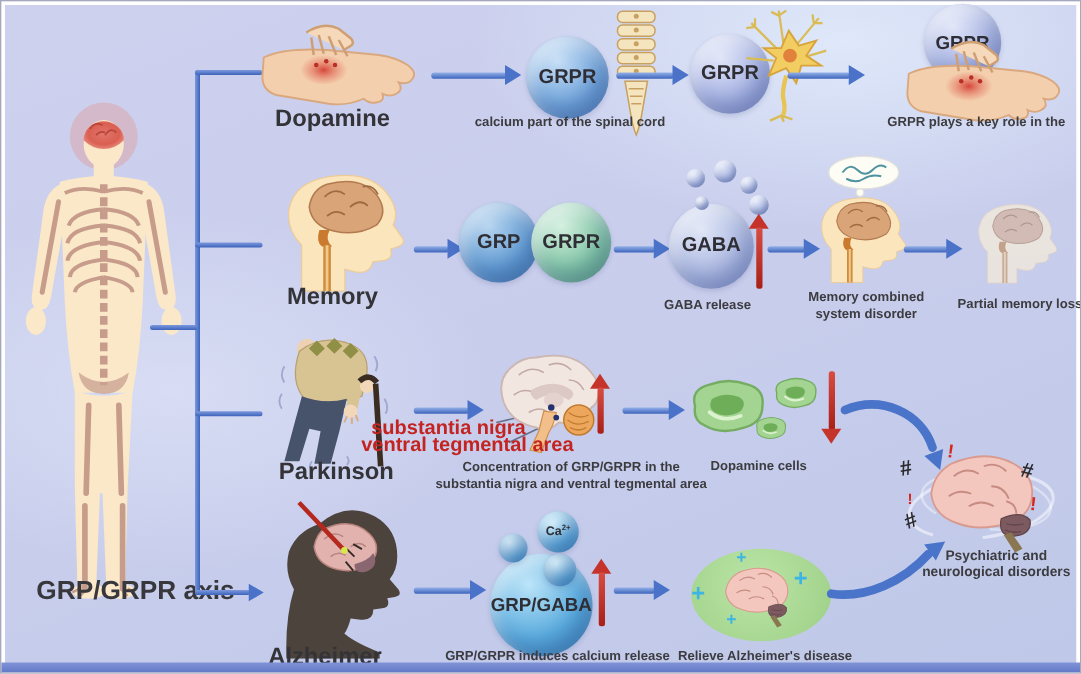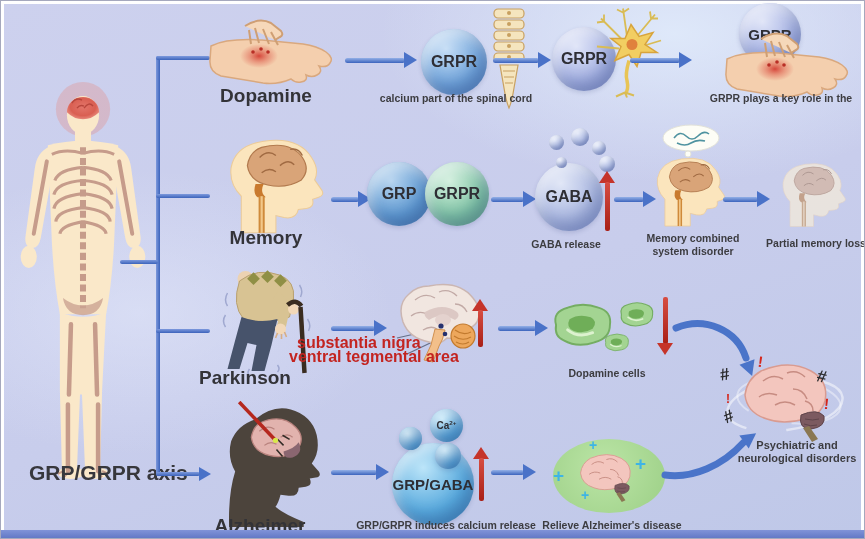--- a/index.html
+++ b/index.html
@@ -271,21 +271,21 @@
       <rect x="57" y="11" width="9" height="9" transform="rotate(45 61 15)"></rect>
     </g>
     <path d="M22,52 Q40,59 58,54 L52,80 L45,106 L32,106 L37,80 L28,78 L20,104 L8,104 L16,74 Z" fill="#47536b"></path>
     <path d="M56,30 q11,7 8,22 l-2,9" stroke="#d8c393" stroke-width="9" fill="none"></path>
     <circle cx="61" cy="64" r="5.5" fill="#f2d8b8"></circle>
     <path d="M58,68 l-2,5 M62,69 l0,5 M65,67 l2,5" stroke="#d9ae84" stroke-width="1.6"></path>
     <circle cx="74" cy="44" r="5.5" fill="#f2d8b8"></circle>
     <path d="M68,40 q8,-7 14,1" stroke="#3a2c20" stroke-width="4.5" fill="none"></path>
     <line x1="81" y1="42" x2="85" y2="108" stroke="#3a2c20" stroke-width="4.5"></line>
   </svg>
-  <div class="row-label" style="left:180px;top:366px;width:128px">Parkinson</div>
+  <div class="row-label" style="left:204px;top:366px;width:128px">Parkinson</div>
 
   <div class="arr" style="left:330px;top:318px;width:56px">
       <div class="shaft"></div>
       <div class="ahead"></div>
     </div>
 
   <svg class="abs" style="left:349px;top:281px" width="135" height="86" viewBox="-45 0 135 86">
     <path d="M46,46 L2,56 M50,54 L12,72" stroke="#667089" stroke-width="1.2" fill="none"></path>
     <path d="M34,4 Q64,-2 78,16 Q88,28 82,40 Q78,46 70,48 Q64,58 52,56 Q44,64 34,60 Q14,56 8,40 Q2,22 14,12 Q22,4 34,4 Z" fill="#f1e6e0" stroke="#cbb6b2" stroke-width="1.5"></path>
     <path d="M20,18 q10,-8 20,-2 M44,10 q10,-4 18,4 M16,34 q8,-6 16,-2 M60,22 q8,0 12,8 M28,48 q8,-5 14,-1" stroke="#c2aaa6" stroke-width="1.3" fill="none"></path>
@@ -296,20 +296,24 @@
     <path d="M50,48 q-2,10 -6,16 l-6,16 l-9,-2 l7,-15 q2,-8 4,-16 z" fill="#f2bf8a" stroke="#d09050" stroke-width="1"></path>
     <circle cx="46" cy="44" r="2.6" fill="#25306e"></circle>
       <circle cx="50" cy="52" r="2.3" fill="#25306e"></circle>
   </svg>
   <div class="ann-red" style="left:296px;top:333px;width:100px">substantia nigra</div>
   <div class="ann-red" style="left:288px;top:347px;width:118px">ventral tegmental area</div>
   <div class="vred" style="left:470px;top:298px;height:48px">
       <div class="up"></div>
       <div class="shaft"></div>
     </div>
+  <div class="cap" style="left:336px;top:367px;width:240px">
+    <span>Concentration of GRP/GRPR in the</span>
+      <span>substantia nigra and ventral tegmental area</span>
+  </div>
 
   <div class="arr" style="left:497px;top:318px;width:50px">
       <div class="shaft"></div>
       <div class="ahead"></div>
     </div>
 
   <svg class="abs" style="left:549px;top:299px" width="66" height="50">
       <use href="#sym-blob"></use>
     </svg>
   <svg class="abs" style="left:617px;top:299px" width="38" height="29">

